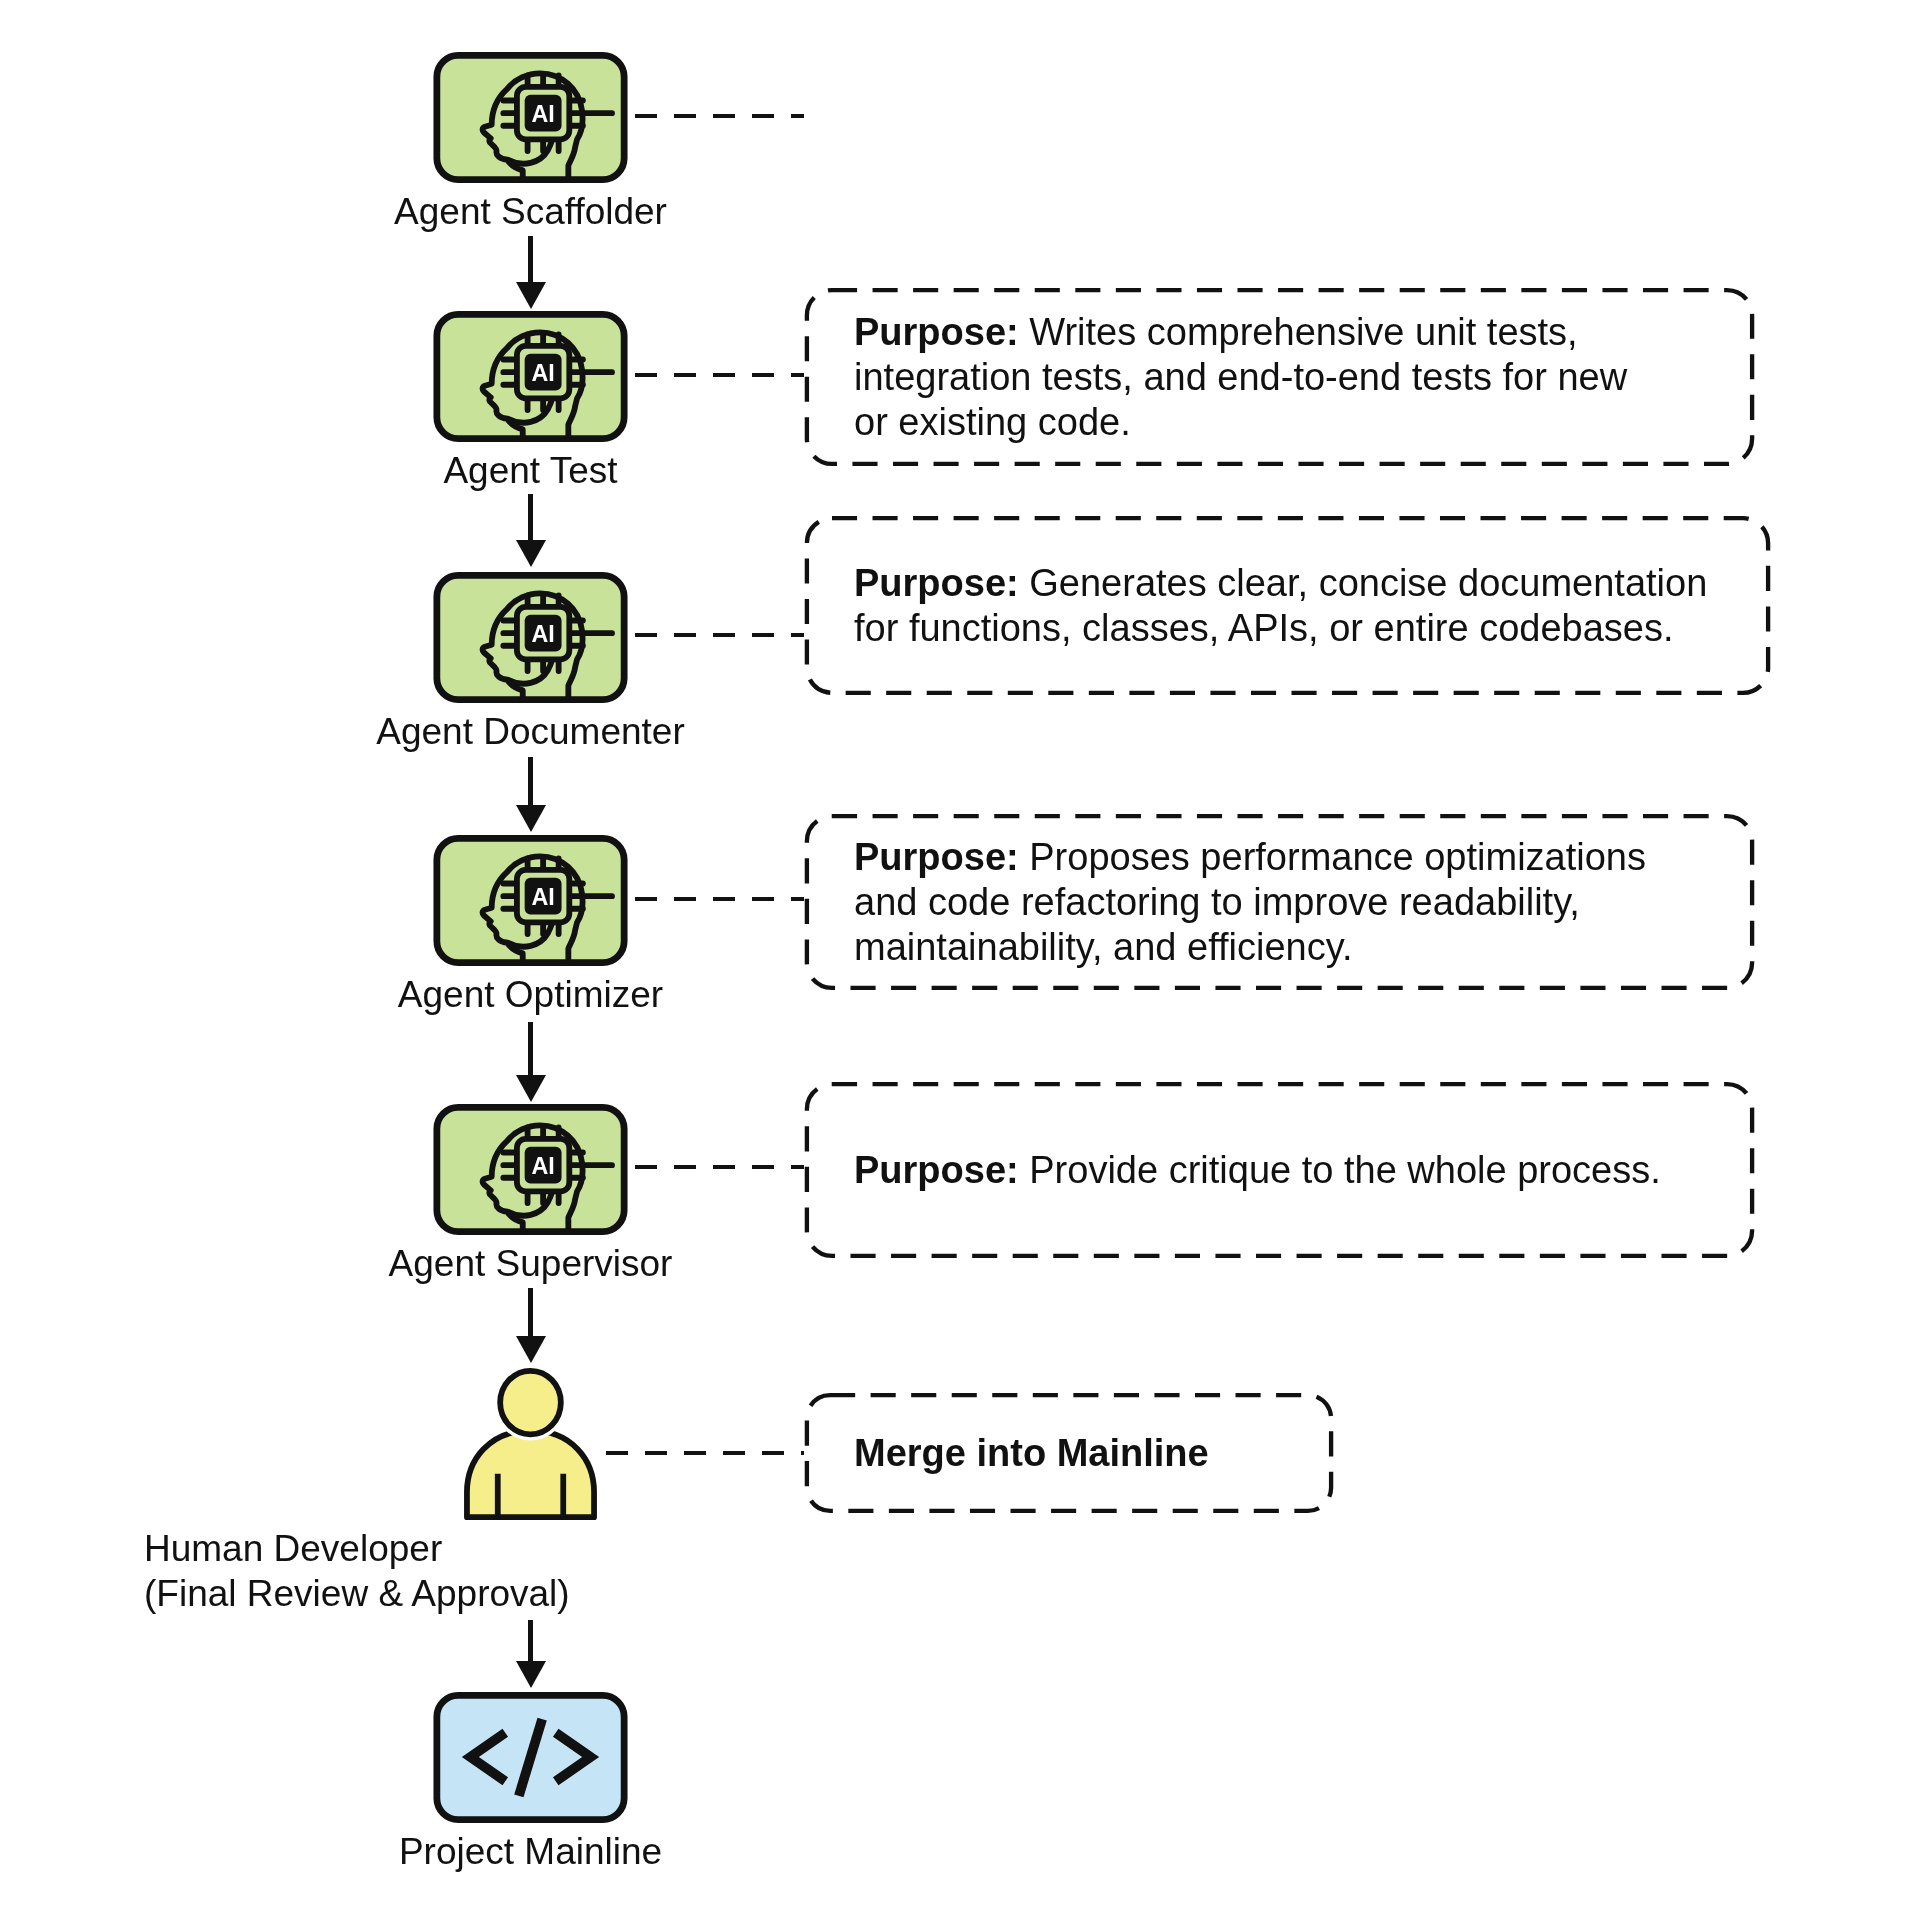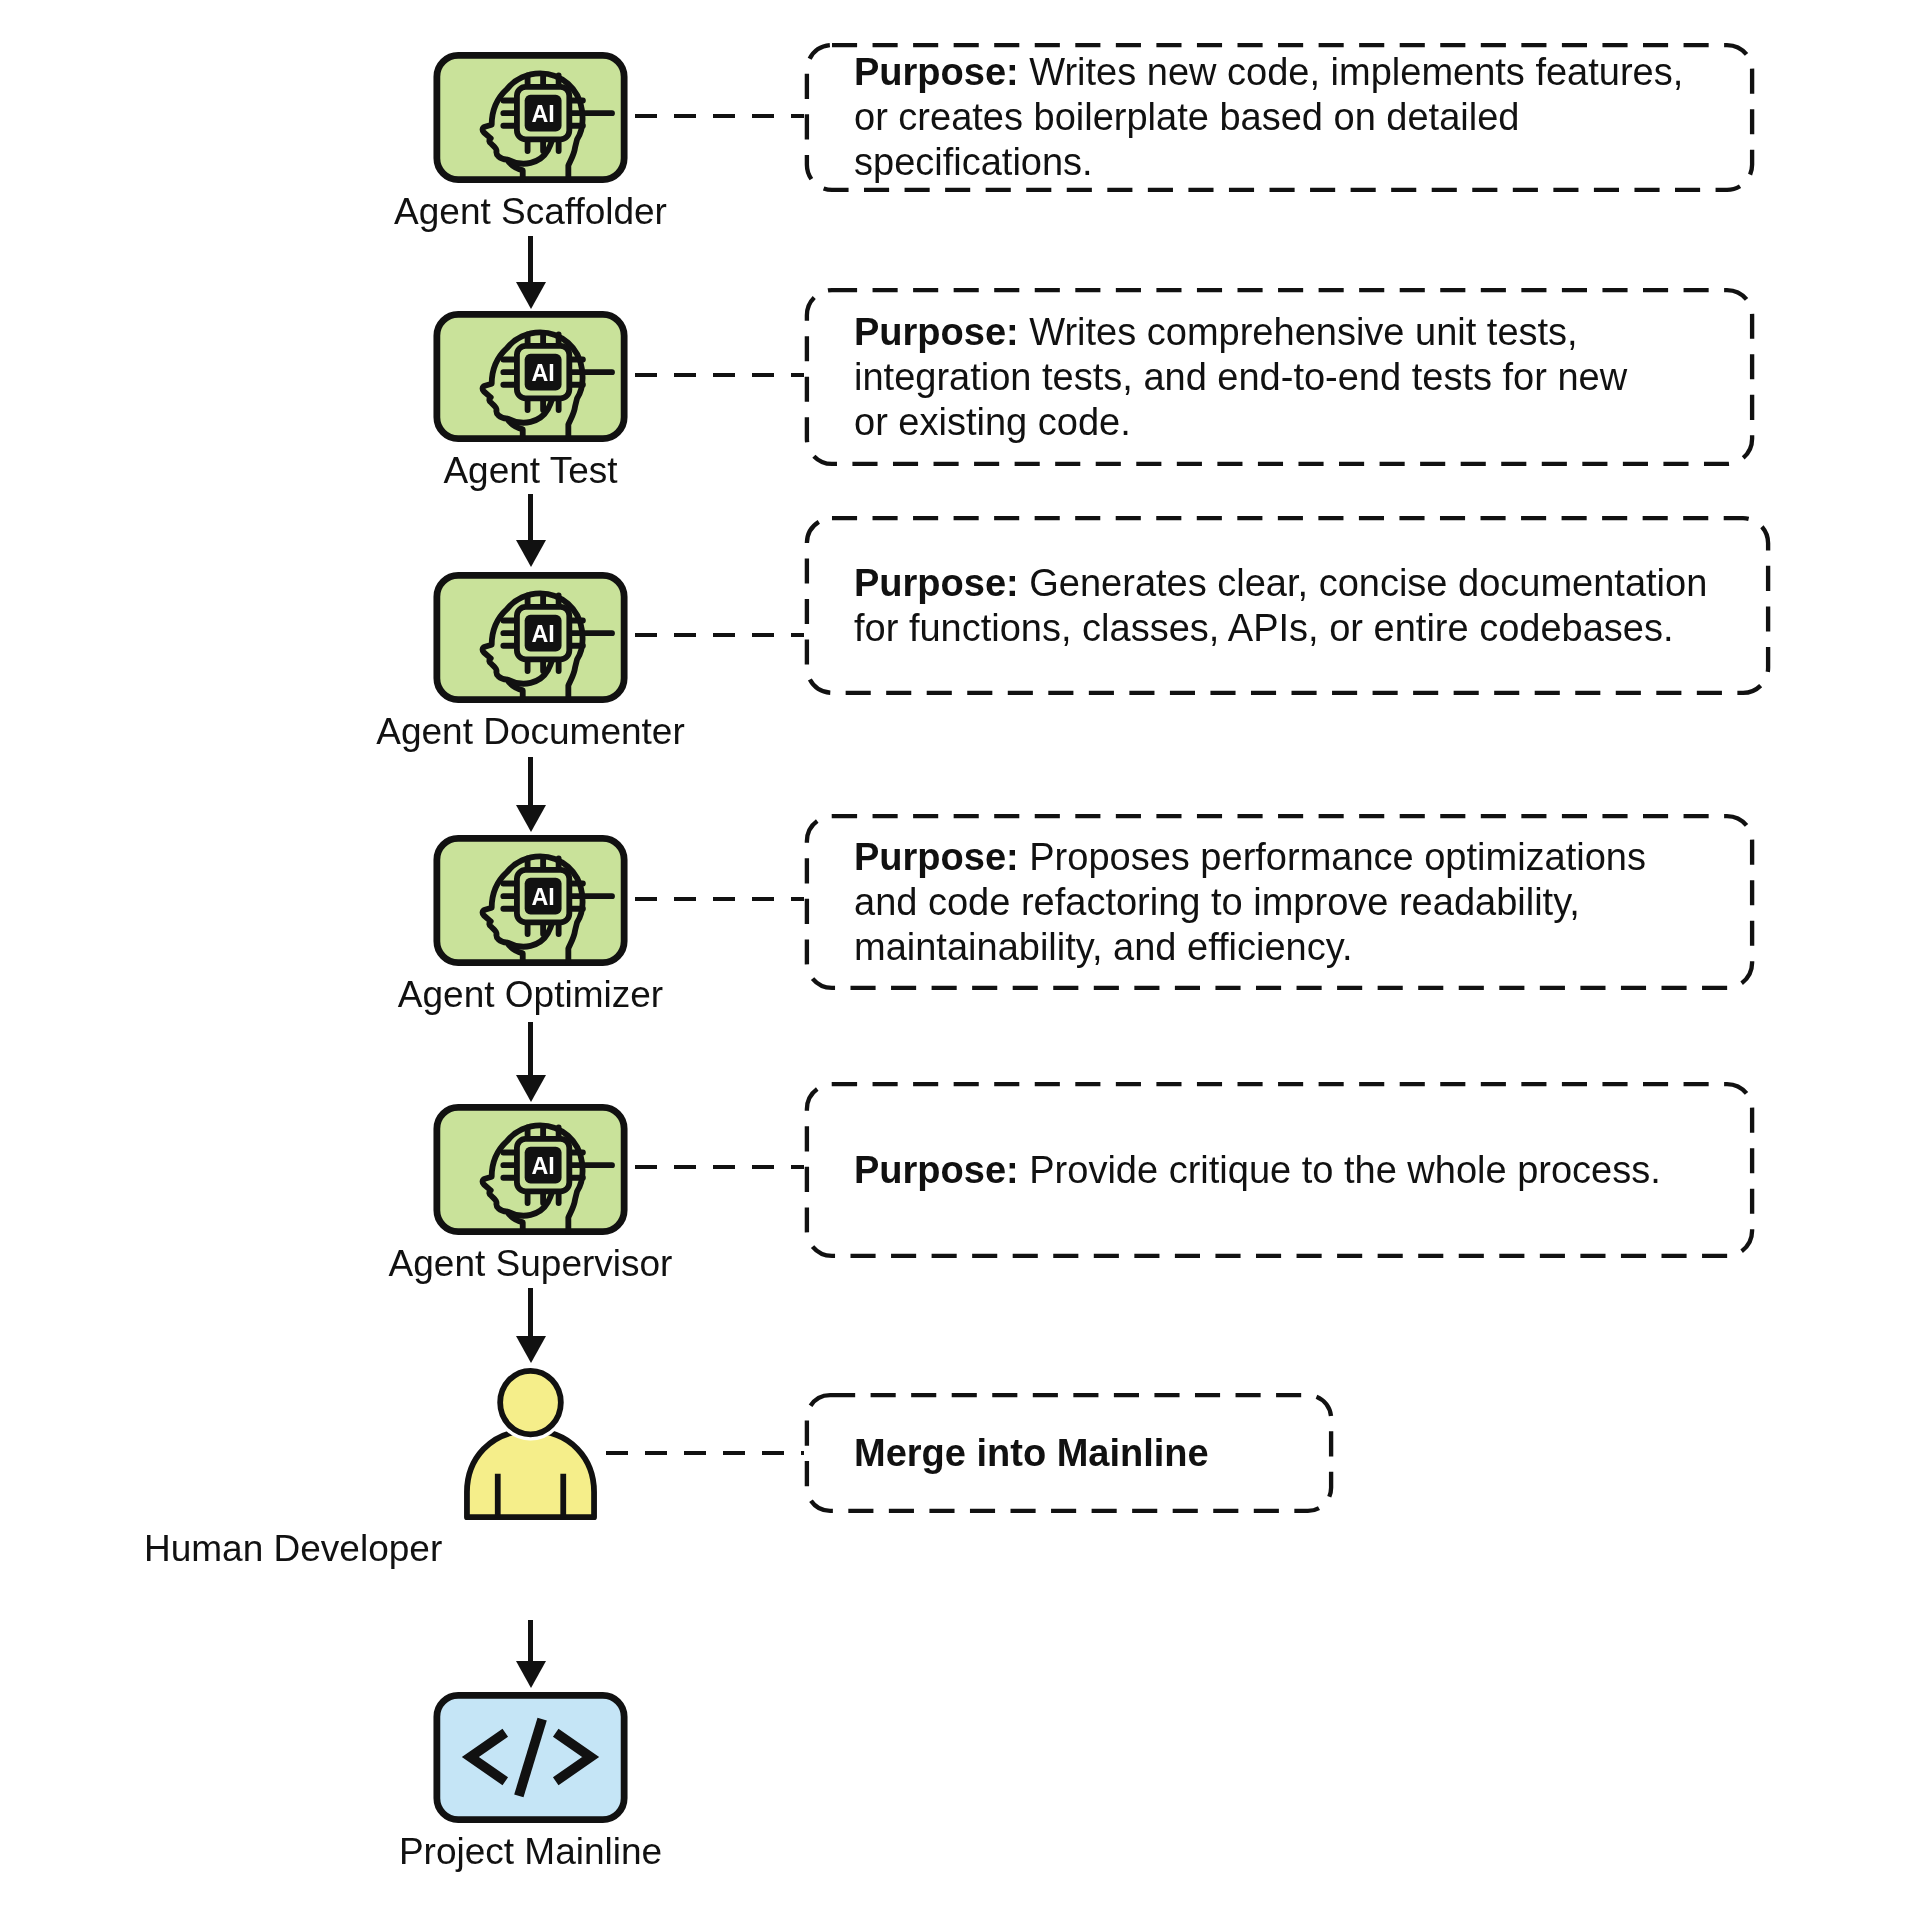--- a/index.html
+++ b/index.html
@@ -46,28 +46,20 @@
         <path d="M 77 111 C 92 119 110 115 118 101 C 121 95 123 90 123 86"></path>
         <path d="M 97 36 V 24 M 113 36 V 24 M 129 36 V 24 M 97 90 V 102 M 113 90 V 102 M 129 90 V 102 M 86 50 H 72 M 86 63 H 72 M 86 76 H 72 M 140 50 H 154 M 140 76 H 154 M 140 63 H 184"></path>
       </g>
       <rect x="86" y="36" width="54" height="54" rx="9" fill="#c9e29a" stroke="#111" stroke-width="6"></rect>
       <rect x="94" y="44" width="38" height="38" rx="6" fill="#111"></rect>
       <text x="113" y="72" font-size="24" font-weight="bold" fill="#fff" text-anchor="middle">AI</text>
     </svg>
     <div class="node-label">Agent Scaffolder</div>
   </div>
   <div class="hdash" style="top:114px;left:635px;width:169px;"></div>
-  <div class="purpose-box" style="top:42px;width:951px;height:151px;">
-    <svg class="bframe" width="951" height="151" viewBox="0 0 985 156">
-        <rect x="3" y="3" width="979" height="150" rx="26" fill="none" stroke="#111" stroke-width="4.5" stroke-dasharray="26 16"></rect>
-      </svg>
-    <p class="purpose-text"><span class="b">Purpose:</span> <span>Writes new code, implements features,
-or creates boilerplate based on detailed
-specifications.</span></p>
-  </div>
   <div class="varrow" style="top:236px;">
     <div class="shaft" style="height:46px;"></div>
       <div class="ahead"></div>
   </div>
 
   <div class="node" style="top:311px;">
     <svg width="195" height="131" viewBox="0 0 200 135">
       <rect x="3.5" y="3.5" width="193" height="128" rx="22" fill="#c9e29a" stroke="#111" stroke-width="7"></rect>
       <g fill="none" stroke="#111" stroke-width="6" stroke-linecap="round" stroke-linejoin="round">
         <path d="M 92 131 L 92 122 C 85 120 79 116 76 111 C 68 110 64 106 65 102 C 65 99 62 97 60 95 C 57 93 57 91 59 89 L 52 83 C 50 81 50 78 53 77 L 60 75 C 60 60 66 47 76 38 C 84 28 97 22 110 22 C 132 22 150 38 153 60 C 155 74 152 84 148 90 L 146 98 C 145 106 141 112 139 117 L 139 131"></path>
@@ -178,20 +170,21 @@
   <div class="node" style="top:1365px;left:434px;width:193px;height:156px;">
     <svg width="193" height="156" viewBox="0 0 200 162">
       <path d="M 34 158 L 34 132 C 34 98 58 68 100 68 C 142 68 166 98 166 132 L 166 158 Z" fill="#f5ee8a" stroke="#111" stroke-width="6" stroke-linejoin="round"></path>
       <path d="M 66 113 V 158 M 134 113 V 158" fill="none" stroke="#111" stroke-width="6"></path>
       <ellipse cx="100" cy="39" rx="31.5" ry="33" fill="none" stroke="#fff" stroke-width="13"></ellipse>
       <ellipse cx="100" cy="39" rx="31.5" ry="33" fill="#f5ee8a" stroke="#111" stroke-width="6"></ellipse>
     </svg>
   </div>
   <div class="hdash" style="top:1451px;left:606px;width:198px;"></div>
   <div class="center-label" style="top:1528px;">Human Developer</div>
+  <div class="center-label" style="top:1573px;">(Final Review &amp; Approval)</div>
 
   <div class="purpose-box" style="top:1392px;width:530px;height:122px;align-items:center;">
     <svg class="bframe" width="530" height="122" viewBox="0 0 549 126">
         <rect x="3" y="3" width="543" height="120" rx="24" fill="none" stroke="#111" stroke-width="4.5" stroke-dasharray="26 16"></rect>
       </svg>
     <p class="purpose-text"><span class="b">Merge into Mainline</span></p>
   </div>
 
   <div class="varrow" style="top:1620px;">
     <div class="shaft" style="height:41px;"></div>

